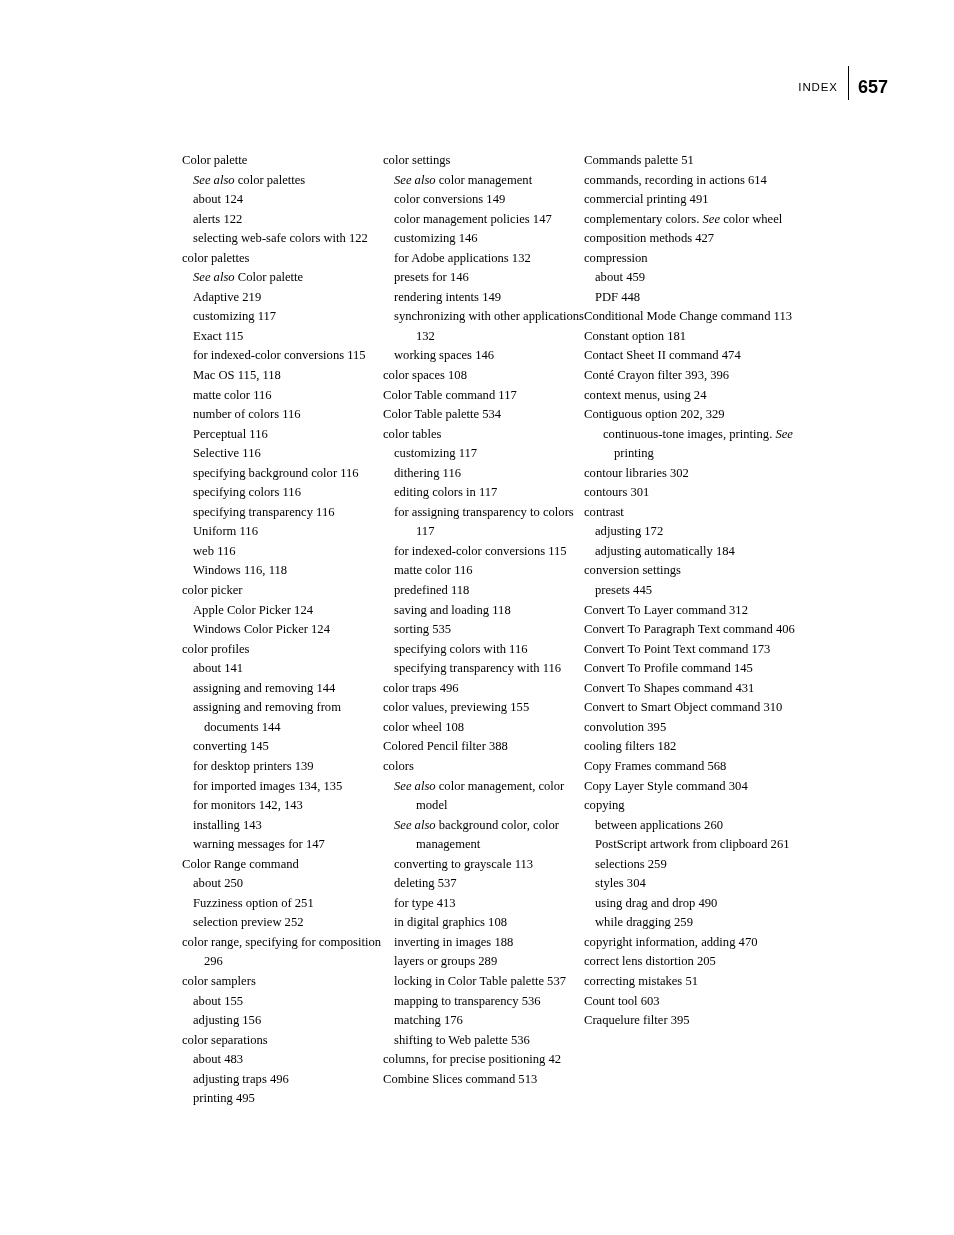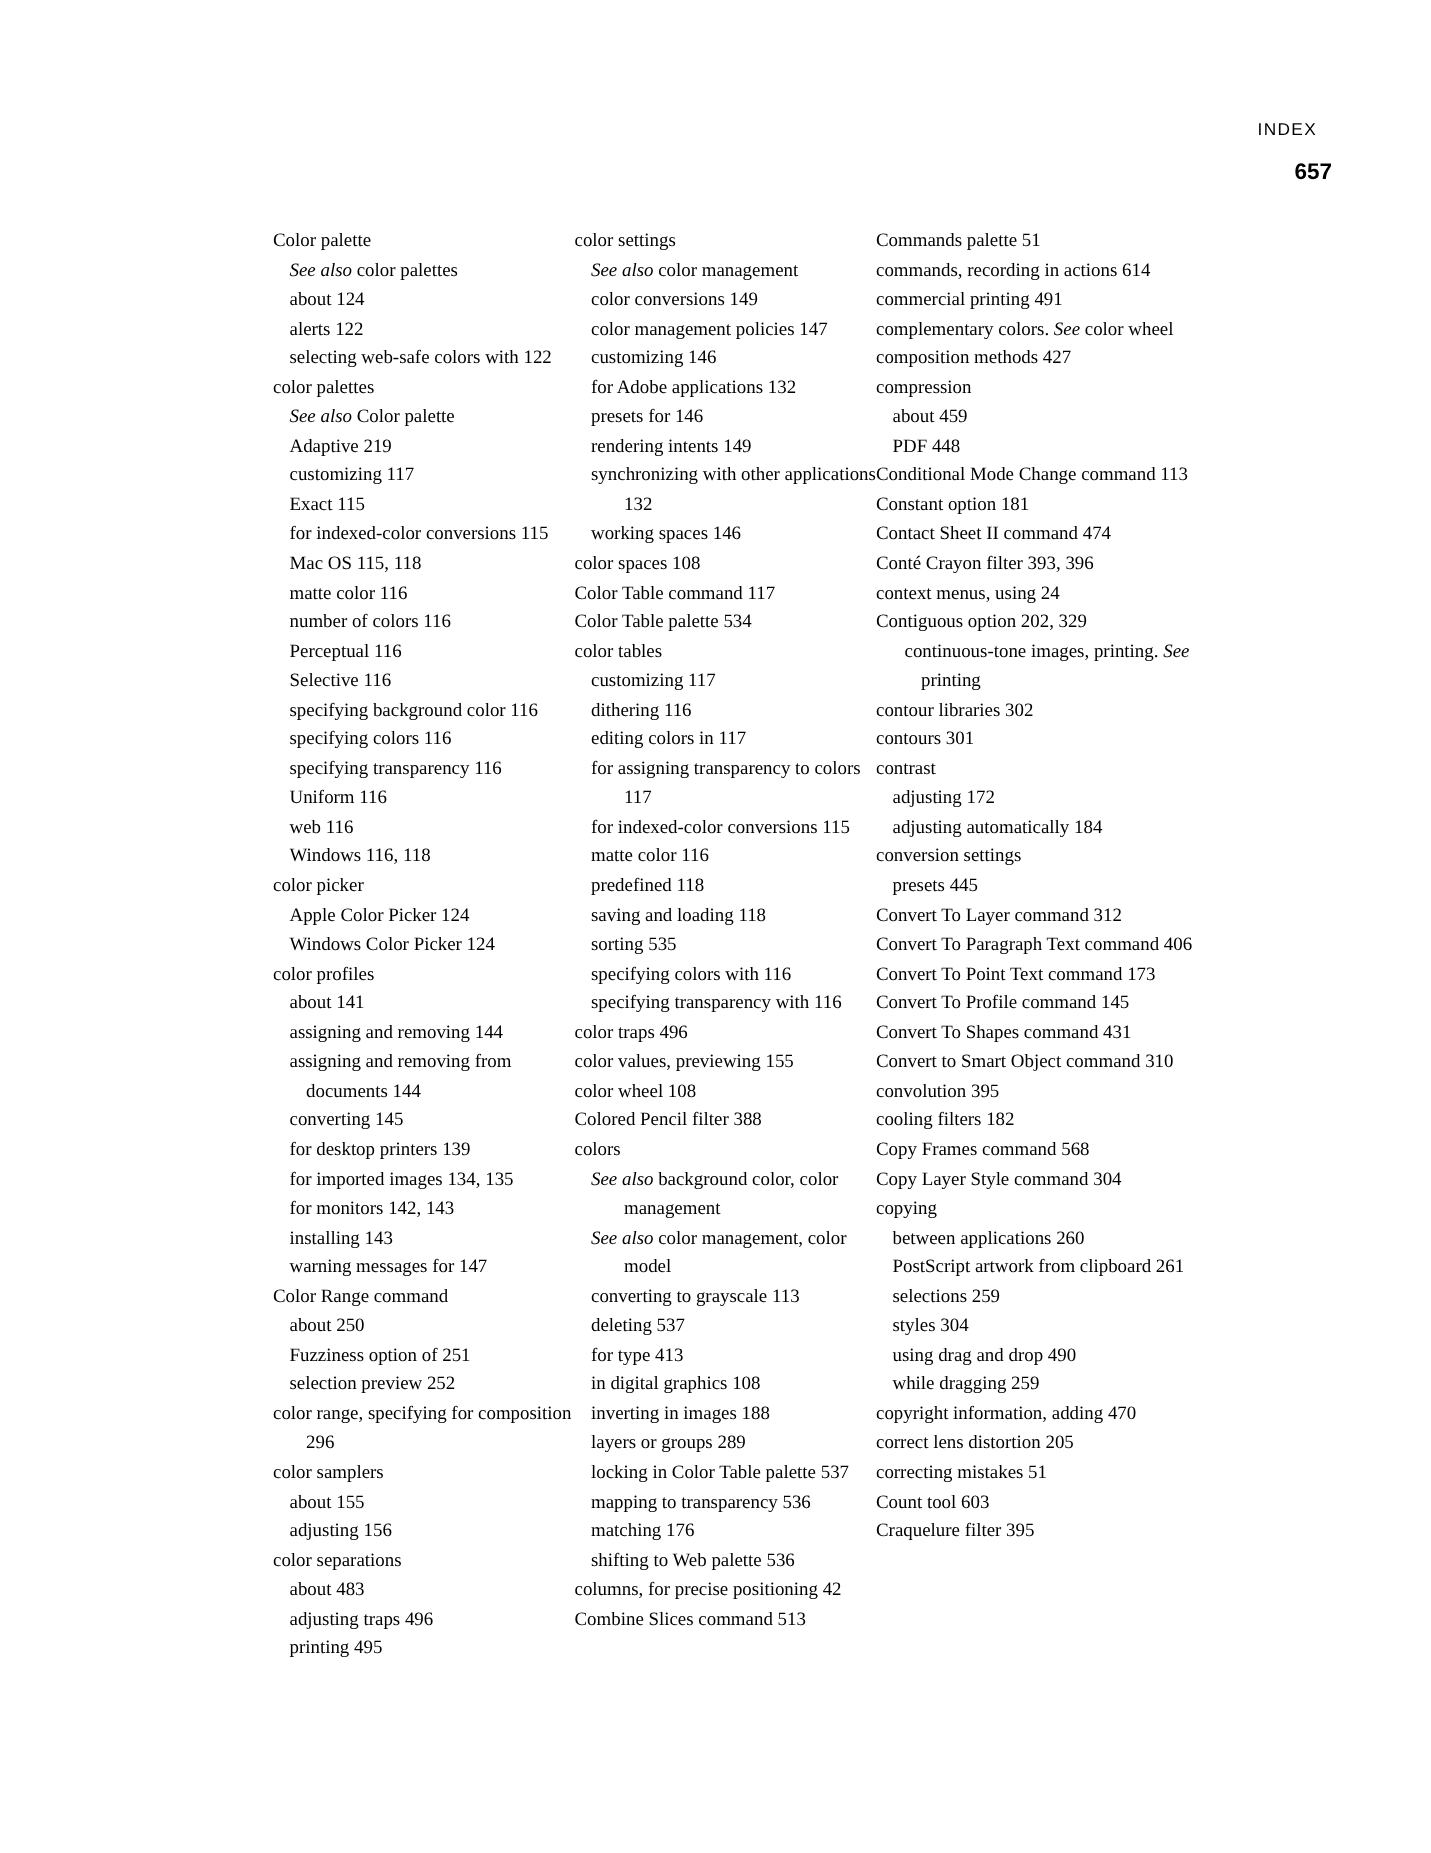--- a/index.html
+++ b/index.html
@@ -17,39 +17,38 @@
   }
 
   
   #page-header {
     position: absolute;
     top: 74px;
     right: 66px;
     display: flex;
     align-items: flex-end;
     height: 26px;
-    flex-direction: column;
   }
   #page-header .hdr-label {
     font-family: "Liberation Sans", "DejaVu Sans", sans-serif;
     font-size: 11.5px;
     letter-spacing: 0.9px;
     color: #000;
     padding-right: 10px;
     line-height: 26px;
   }
   #page-header .hdr-rule {
     width: 1px;
     height: 34px;
     background: #000;
     margin-top: 2px;
   }
   #page-header .hdr-folio {
     font-family: "Liberation Sans", "DejaVu Sans", sans-serif;
-    font-size: 15px;
+    font-size: 18px;
     font-weight: bold;
     padding-left: 9px;
     line-height: 26px;
   }
 
   
   #index-body {
     position: absolute;
     left: 182px;
     top: 151px;
@@ -163,22 +162,22 @@
       <div class="entry sub"><span>predefined 118</span></div>
       <div class="entry sub"><span>saving and loading 118</span></div>
       <div class="entry sub"><span>sorting 535</span></div>
       <div class="entry sub"><span>specifying colors with 116</span></div>
       <div class="entry sub"><span>specifying transparency with 116</span></div>
       <div class="entry"><span>color traps 496</span></div>
       <div class="entry"><span>color values, previewing 155</span></div>
       <div class="entry"><span>color wheel 108</span></div>
       <div class="entry"><span>Colored Pencil filter 388</span></div>
       <div class="entry"><span>colors</span></div>
+      <div class="entry sub2"><span class="it">See also</span><span> color management, color model</span></div>
       <div class="entry sub2"><span class="it">See also</span><span> background color, color management</span></div>
-      <div class="entry sub2"><span class="it">See also</span><span> color management, color model</span></div>
       <div class="entry sub"><span>converting to grayscale 113</span></div>
       <div class="entry sub"><span>deleting 537</span></div>
       <div class="entry sub"><span>for type 413</span></div>
       <div class="entry sub"><span>in digital graphics 108</span></div>
       <div class="entry sub"><span>inverting in images 188</span></div>
       <div class="entry sub"><span>layers or groups 289</span></div>
       <div class="entry sub"><span>locking in Color Table palette 537</span></div>
       <div class="entry sub"><span>mapping to transparency 536</span></div>
       <div class="entry sub"><span>matching 176</span></div>
       <div class="entry sub"><span>shifting to Web palette 536</span></div>

